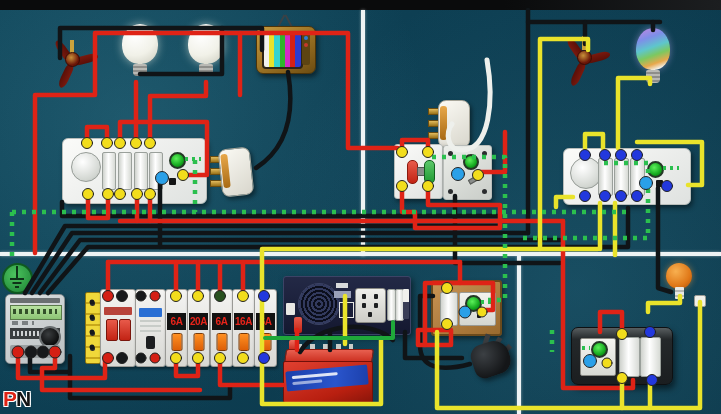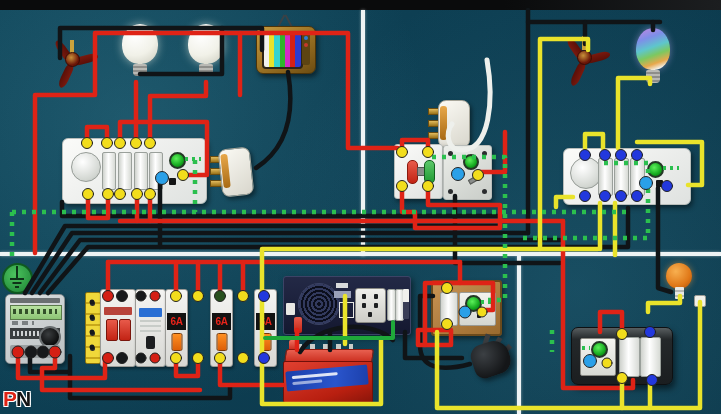--- a/index.html
+++ b/index.html
@@ -179,23 +179,35 @@
     <div class="abs" style="left:4px;top:30px;width:21px;height:14px;background:repeating-linear-gradient(180deg,#c8ccc8 0 2px,rgba(0,0,0,0) 2px 5px);"></div>
     <div class="abs" style="left:10px;top:46px;width:9px;height:13px;background:#1c1e20;border-radius:2px;"></div>
   </div>
 
   <div class="abs mcb" style="left:165px;top:289px;width:21px;height:76px;">
     <div class="band">
         <span>6A</span>
       </div>
     <div class="lever" style="top:43px;"></div>
   </div>
+  <div class="abs mcb" style="left:187px;top:289px;width:21px;height:76px;">
+    <div class="band">
+        <span>20A</span>
+      </div>
+    <div class="lever" style="top:43px;"></div>
+  </div>
   <div class="abs mcb" style="left:210px;top:289px;width:21px;height:76px;">
     <div class="band">
         <span>6A</span>
+      </div>
+    <div class="lever" style="top:43px;"></div>
+  </div>
+  <div class="abs mcb" style="left:232px;top:289px;width:21px;height:76px;">
+    <div class="band">
+        <span>16A</span>
       </div>
     <div class="lever" style="top:43px;"></div>
   </div>
   <div class="abs mcb" style="left:254px;top:289px;width:21px;height:76px;">
     <div class="band">
         <span>6A</span>
       </div>
     <div class="lever" style="top:43px;"></div>
   </div>
 

